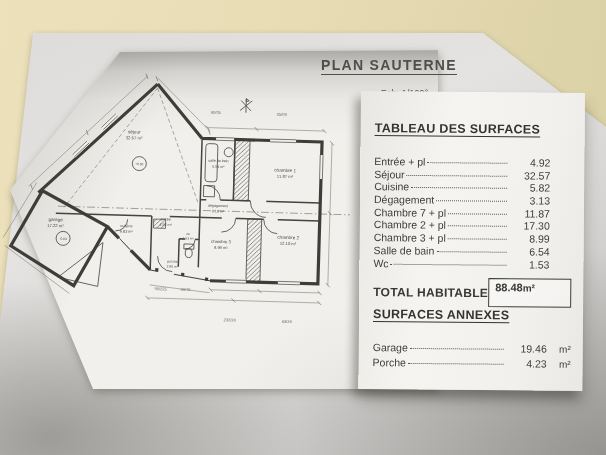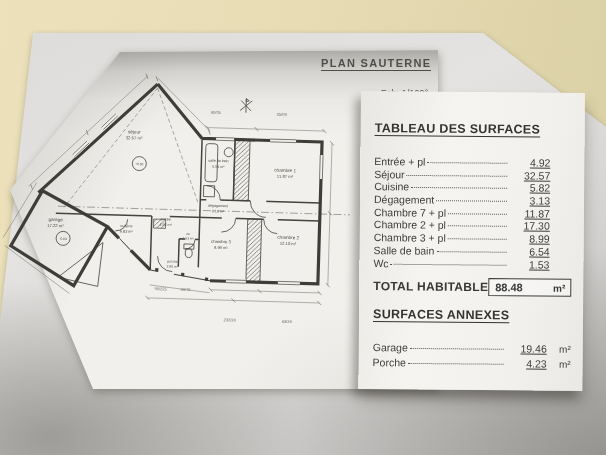--- a/index.html
+++ b/index.html
@@ -24,21 +24,21 @@
     clip-path:polygon(120px 52px,438px 50px,438px 389px,93px 389px,10px 190px);
     background:
       linear-gradient(115deg, rgba(128,127,122,.38) 0%, rgba(128,127,122,.16) 14%, rgba(128,127,122,0) 26%),
       linear-gradient(180deg, rgba(255,255,255,0) 46px, rgba(104,103,99,.5) 51px, rgba(148,147,143,.30) 72px, rgba(190,189,185,.14) 100px, rgba(190,189,185,0) 135px),
       radial-gradient(300px 200px at 70% 95%, rgba(176,175,170,.25), rgba(176,175,170,0) 70%),
       #f1f0ec;
   }
   .plan-svg{position:absolute;inset:0;width:606px;height:455px;}
   .plan-title{
     position:absolute;left:321px;top:57px;
-    font-size:11px;font-weight:bold;letter-spacing:1.3px;color:#4f4e49;
+    font-size:14px;font-weight:bold;letter-spacing:1.3px;color:#4f4e49;
     border-bottom:1.4px solid #4f4e49;padding-bottom:1px;white-space:nowrap;
   }
   .plan-scale{position:absolute;left:381px;top:88px;font-size:8.5px;color:#55544e;letter-spacing:.3px;white-space:nowrap;}
   
   .table-sheet{
     position:absolute;left:361px;top:91px;width:224px;height:298px;
     transform:rotate(.5deg);transform-origin:top left;
     background:linear-gradient(100deg,#e8e7e3 0%,#f5f4f1 35%,#f1f0ed 75%,#e9e8e4 100%);
     box-shadow:-6px 7px 9px rgba(55,53,46,.33), 2px 11px 14px rgba(55,53,46,.25);
     color:#3a3a38;
@@ -46,25 +46,25 @@
   .t-title{position:absolute;left:14px;font-size:12.5px;font-weight:bold;letter-spacing:.3px;
     text-decoration:underline;text-underline-offset:3px;white-space:nowrap;color:#333331;}
   .t-title.main{top:30px;}
   .t-title.annex{top:216px;}
   .t-rows{position:absolute;left:14px;right:34px;top:64px;}
   .t-rows.annex-rows{top:250px;right:12px;}
   .trow{display:flex;align-items:baseline;height:12.7px;font-size:10.5px;color:#3d3d3b;}
   .annex-rows .trow{height:15px;}
   .trow .lbl{white-space:nowrap;}
   .trow .dots{flex:1;border-bottom:1.7px dotted #56564f;margin:0 3px 0 2px;transform:translateY(-2.5px);}
-  .trow .val{width:40px;text-align:right;white-space:nowrap;text-decoration:underline;}
+  .trow .val{width:40px;text-align:right;white-space:nowrap;}
   .trow .unit{width:24px;text-align:right;font-size:10px;white-space:nowrap;}
   .total-row{position:absolute;left:14px;right:12px;top:186px;display:flex;align-items:center;justify-content:space-between;}
   .total-lbl{font-size:12px;font-weight:600;letter-spacing:.3px;color:#38383.6;color:#383836;white-space:nowrap;}
-  .total-box{border:1.6px solid #3c3c3a;width:74px;padding:2px 5px 2px 6px;display:flex;justify-content:space-between;align-items:baseline;background:rgba(255,255,255,.35);}
+  .total-box{border:1.6px solid #3c3c3a;width:74px;padding:2px 5px 13px 6px;display:flex;justify-content:flex-start;align-items:baseline;background:rgba(255,255,255,.35);}
   .total-box .val{font-size:11px;font-weight:bold;}
   .total-box .unit{font-size:10px;font-weight:bold;}
 </style>
 </head>
 <body>
 
 <div class="layer gray-wrap">
   <div class="layer gray-sheet"></div>
 </div>
 

